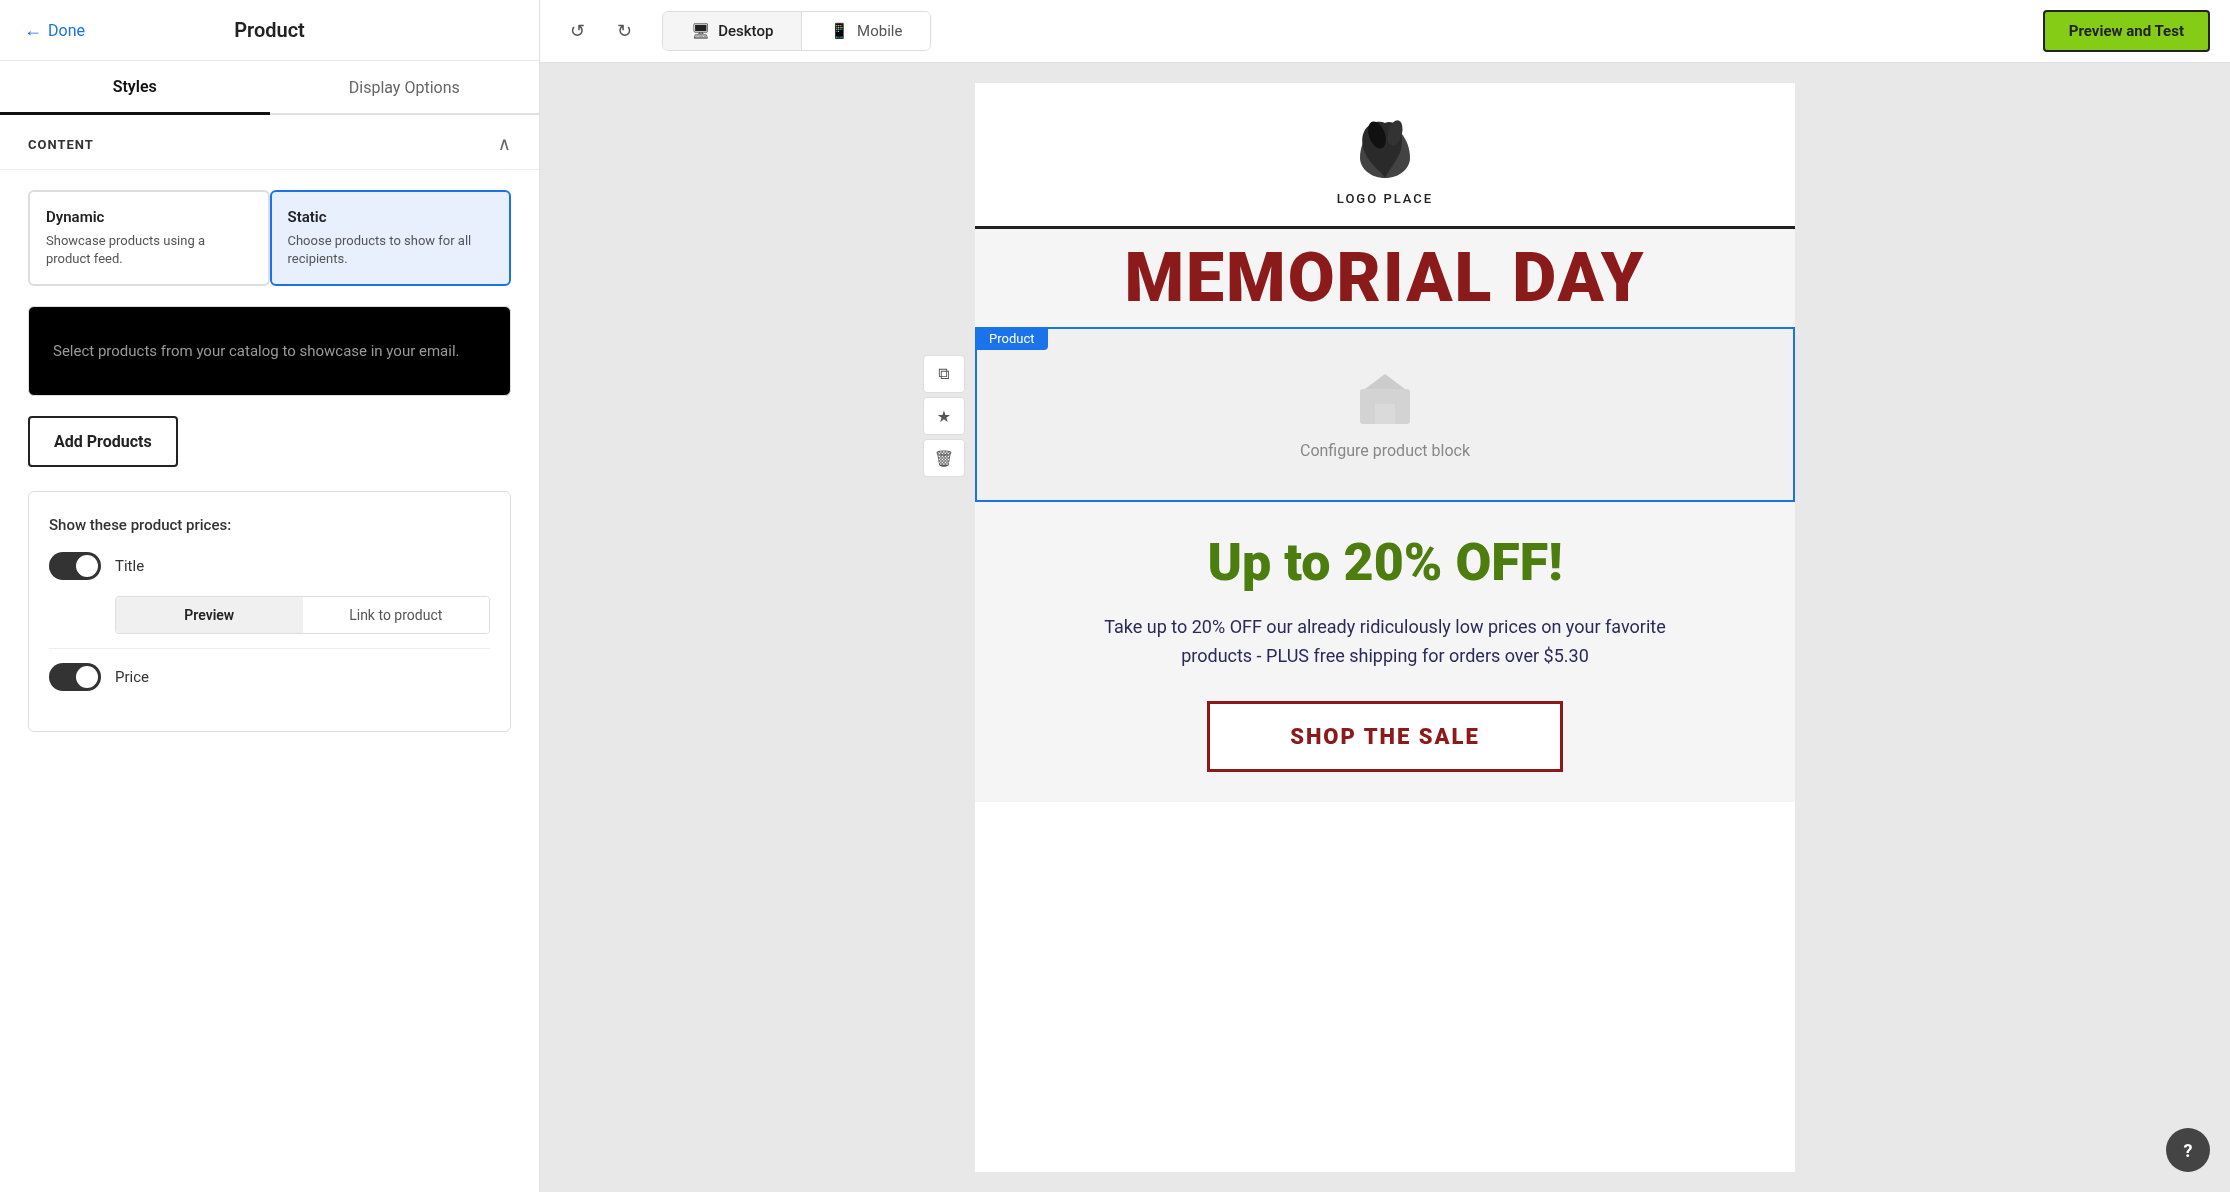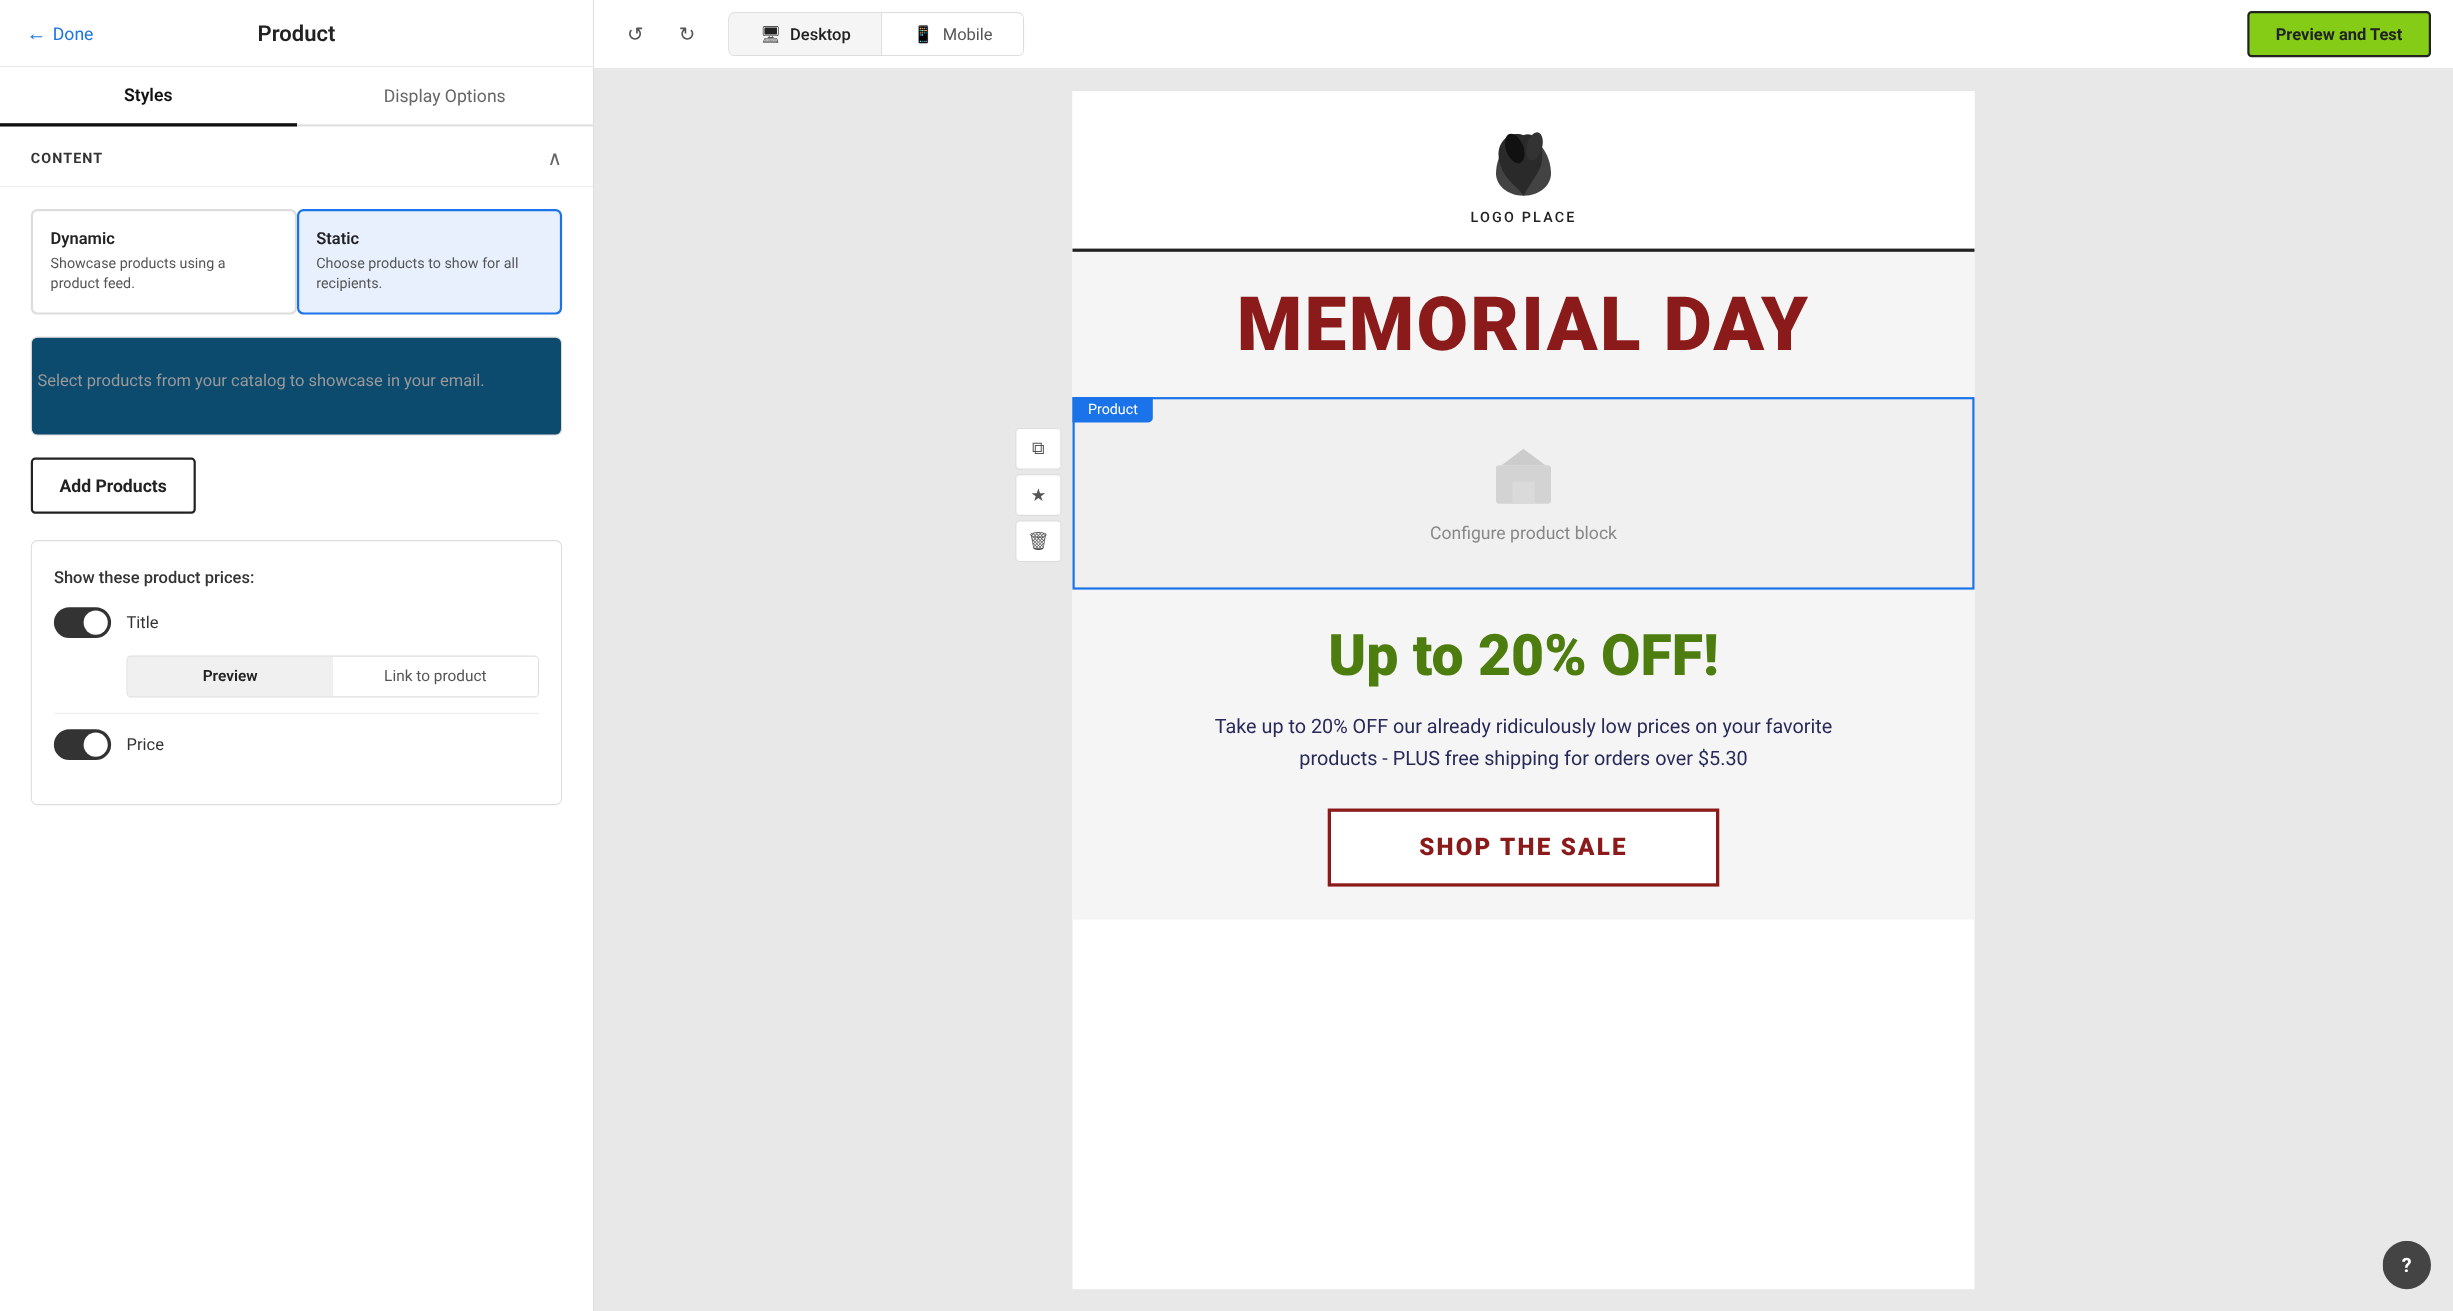--- a/index.html
+++ b/index.html
@@ -140,29 +140,29 @@
     .content-card-desc {
       font-size: 13px;
       color: #555;
       line-height: 1.4;
     }
 
     
     .placeholder-box {
       border: 1px solid #ddd;
       border-radius: 6px;
-      padding: 28px 5px;
-      background: #0c4a6e;
+      padding: 28px 24px;
+      background: #000000;
       color: #999;
       font-size: 15px;
       line-height: 1.5;
       margin-bottom: 20px;
       min-height: 90px;
       display: flex;
-      align-items: flex-start;
+      align-items: center;
     }
 
     
     .add-products-btn {
       border: 2px solid #222;
       background: #fff;
       color: #222;
       font-size: 16px;
       font-weight: 700;
       padding: 14px 24px;
@@ -357,21 +357,21 @@
       font-size: 13px;
       color: #222;
       letter-spacing: 2px;
       margin-top: 4px;
       font-weight: 500;
     }
 
     .email-hero {
       background: #f5f5f5;
       text-align: center;
-      padding: 32px 40px;
+      padding: 15px 40px;
     }
 
     .memorial-day-text {
       font-size: 68px;
       font-weight: 900;
       color: #8b1a1a;
       letter-spacing: 2px;
       line-height: 1;
     }
 

